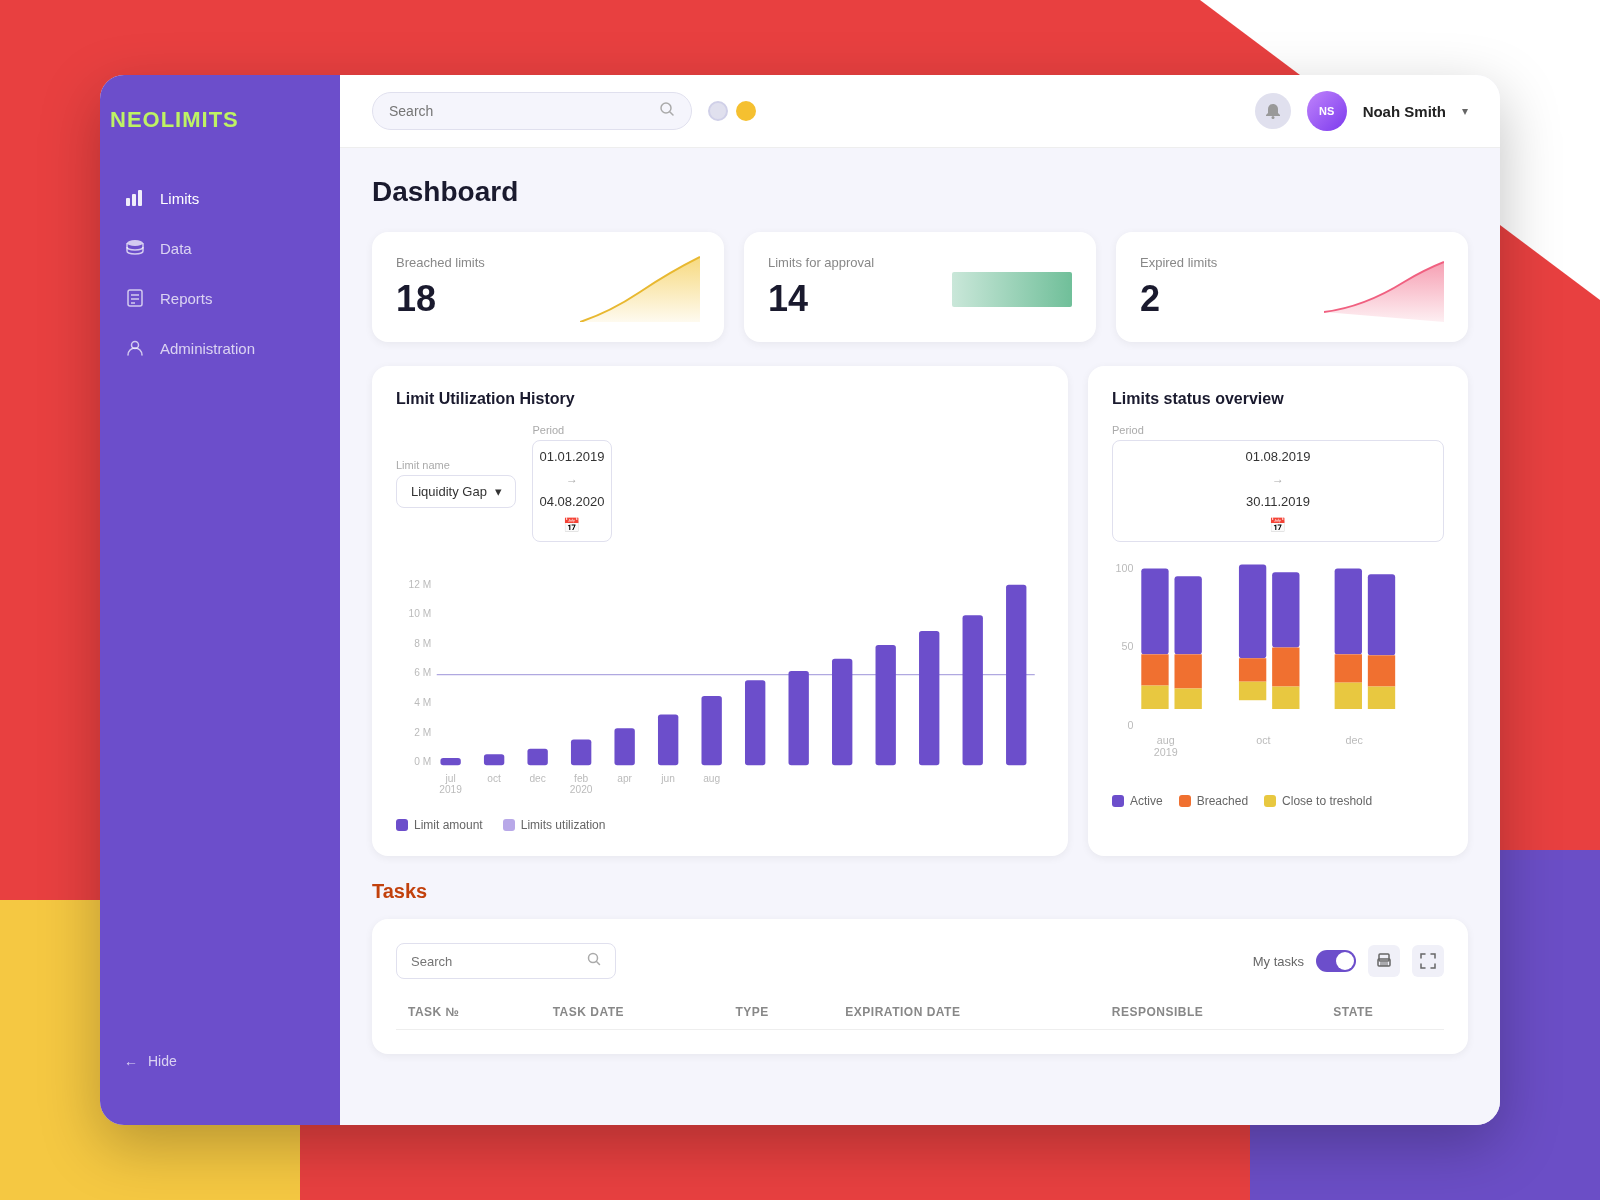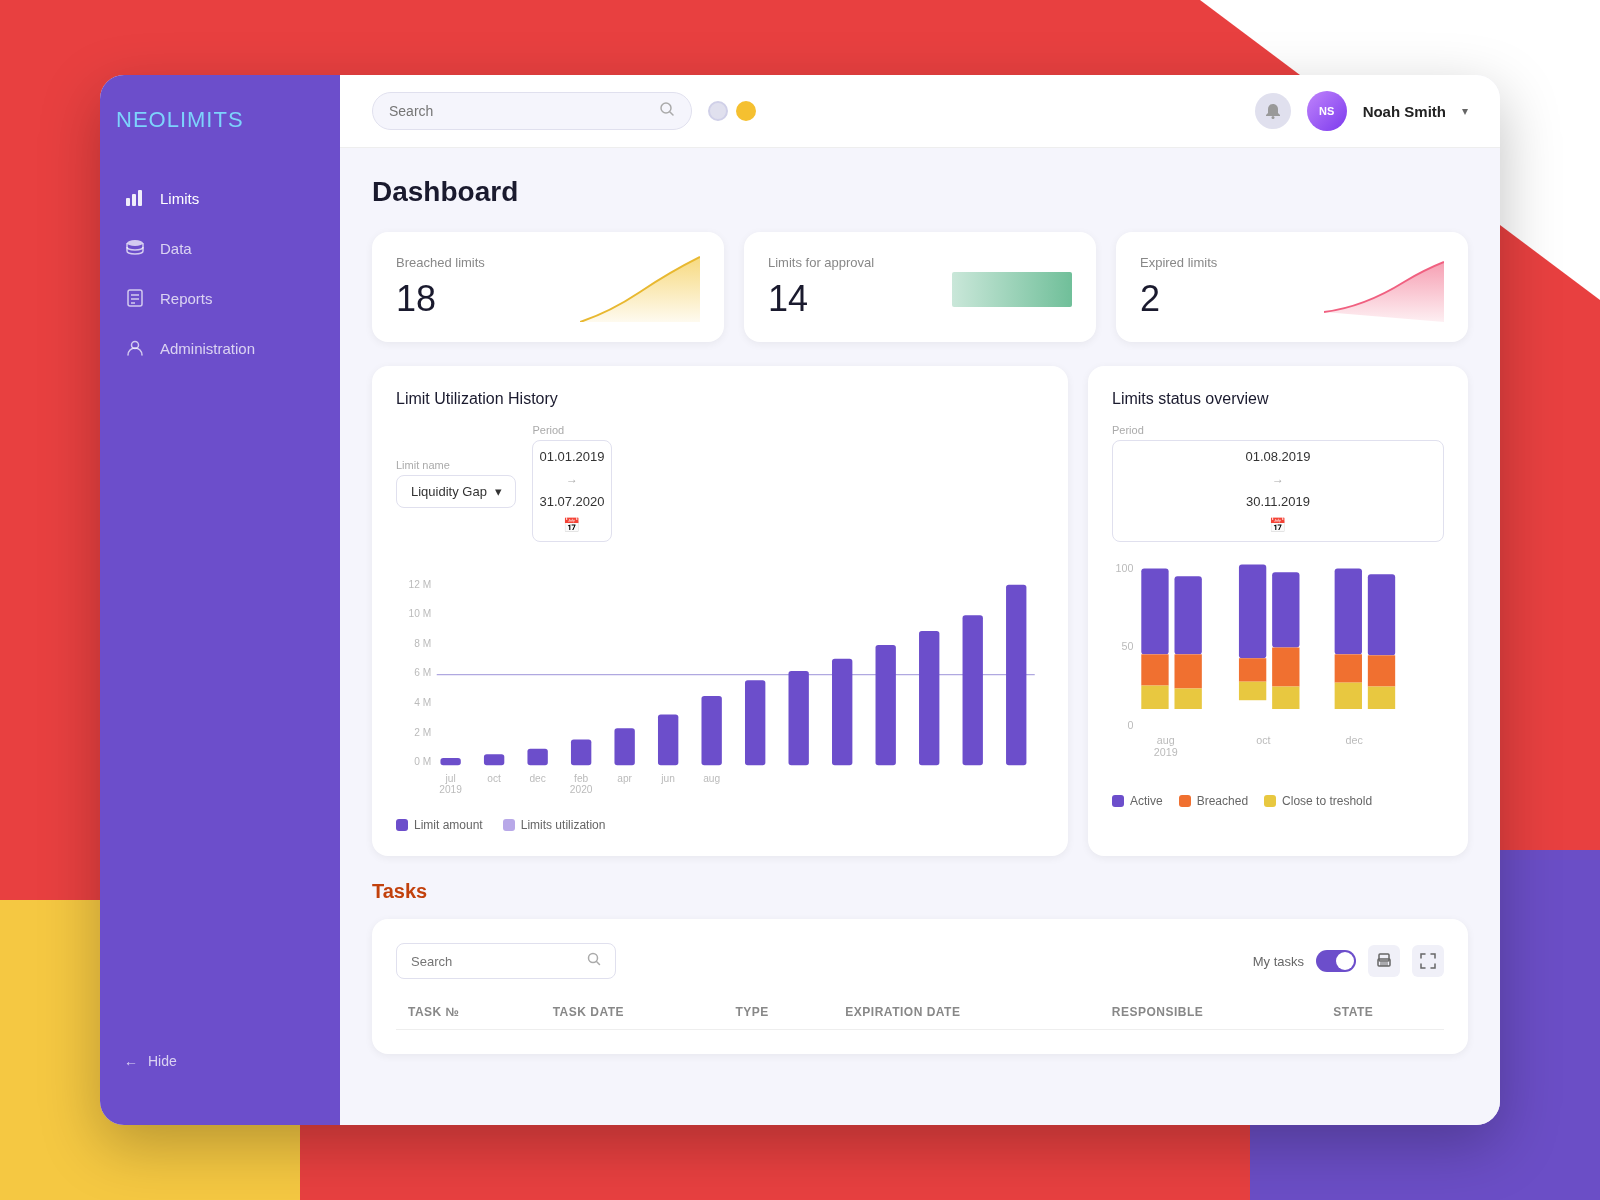--- a/index.html
+++ b/index.html
@@ -53,24 +53,24 @@
     .sidebar {
       width: 240px;
       min-width: 240px;
       background: #6c4ecb;
       display: flex;
       flex-direction: column;
       padding: 32px 0;
       position: relative;
     }
     .logo {
-      padding: 0 16px 40px;
-      color: #7dd3fc;
+      padding: 0 10px 40px;
+      color: #bef264;
       font-size: 22px;
-      font-weight: 400;
+      font-weight: 700;
       letter-spacing: 1px;
     }
     .nav-item {
       display: flex;
       align-items: center;
       gap: 14px;
       padding: 14px 24px;
       color: rgba(255,255,255,0.75);
       cursor: pointer;
       font-size: 15px;
@@ -211,21 +211,21 @@
       box-shadow: 0 2px 8px rgba(0,0,0,0.06);
       overflow: hidden;
     }
     .stat-label {
       font-size: 13px;
       color: #888;
       margin-bottom: 8px;
     }
     .stat-value {
       font-size: 36px;
-      font-weight: 400;
+      font-weight: 700;
       color: #1a1a2e;
     }
     .stat-chart {
       width: 120px;
       height: 70px;
     }
 
     
     .charts-row {
       display: grid;
@@ -234,21 +234,21 @@
       margin-bottom: 24px;
     }
     .chart-card {
       background: white;
       border-radius: 16px;
       padding: 24px;
       box-shadow: 0 2px 8px rgba(0,0,0,0.06);
     }
     .chart-title {
       font-size: 16px;
-      font-weight: 400;
+      font-weight: 700;
       color: #1a1a2e;
       margin-bottom: 16px;
     }
     .chart-controls {
       display: flex;
       align-items: center;
       gap: 16px;
       margin-bottom: 20px;
       flex-wrap: wrap;
     }
@@ -571,21 +571,21 @@
               <button class="dropdown-btn">
                 <span>Liquidity Gap</span>
                 <span>▾</span>
               </button>
             </div>
             <div class="control-group">
               <span class="control-label">Period</span>
               <div class="date-range">
                 <span>01.01.2019</span>
                 <span class="arrow-right">→</span>
-                <span>31.07.2020</span>
+                <span>04.08.2020</span>
                 <span style="color:#aaa;font-size:14px;">📅</span>
               </div>
             </div>
           </div>
 
           <div style="position:relative;">
             <svg width="100%" height="240" viewBox="0 0 700 240">
 
               <text x="38" y="18" text-anchor="end" font-size="11" fill="#bbb">12 M</text>
               <text x="38" y="50" text-anchor="end" font-size="11" fill="#bbb">10 M</text>

